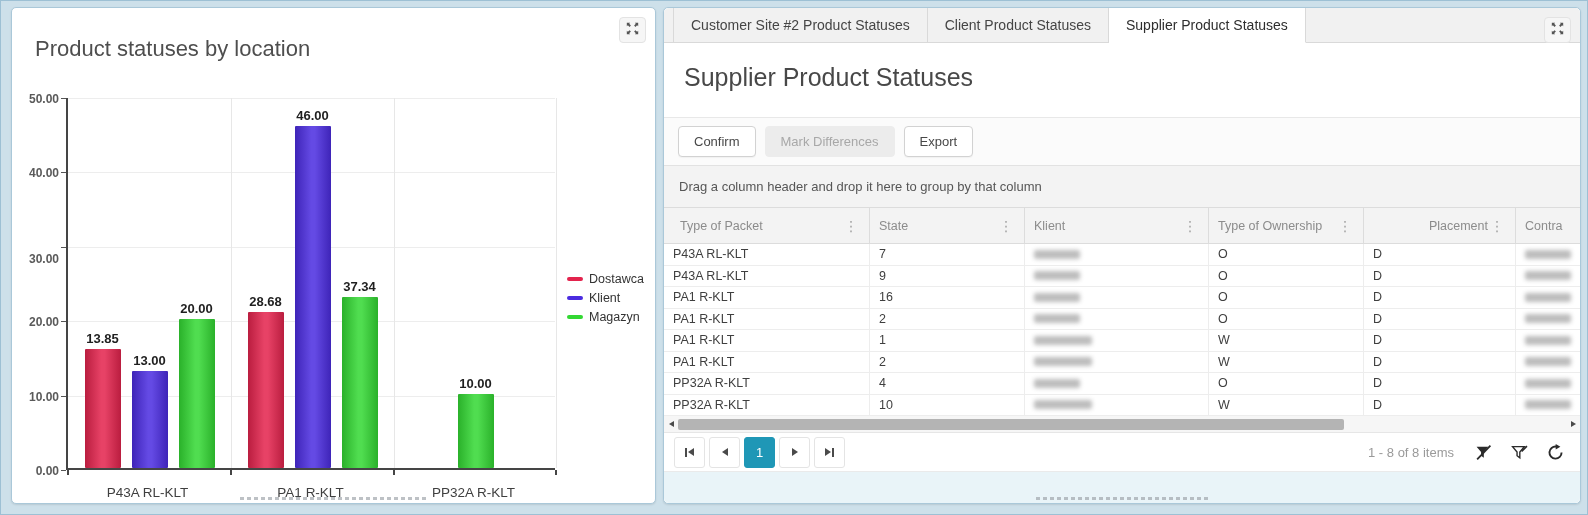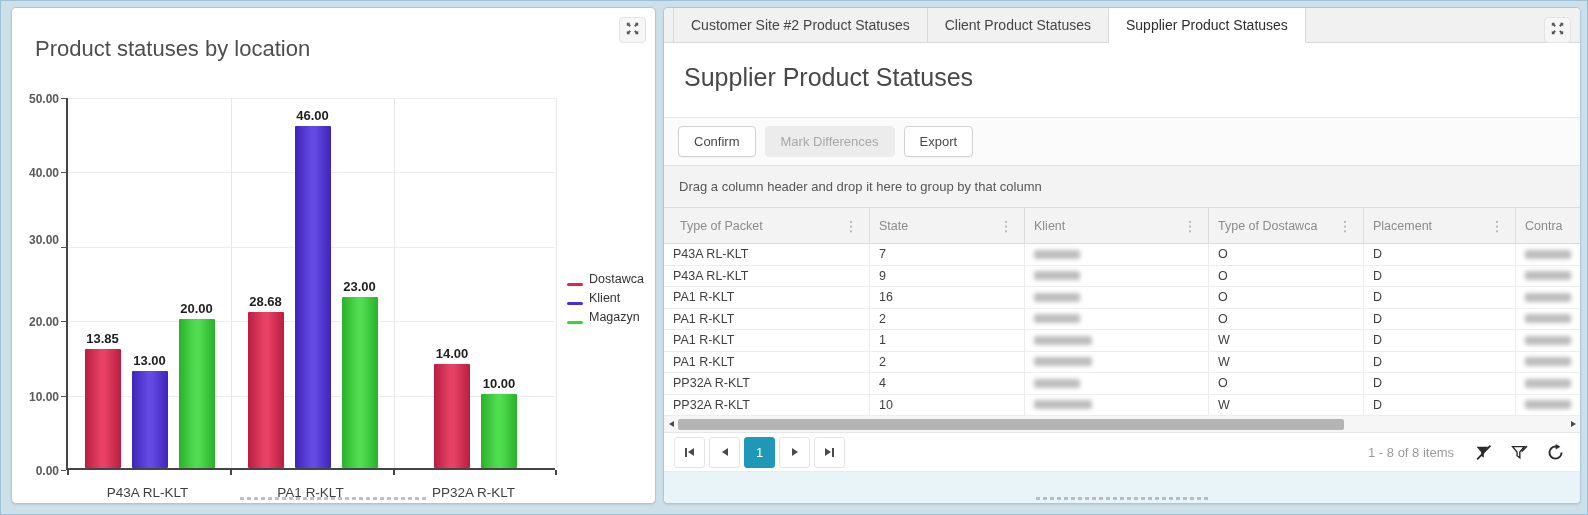--- a/index.html
+++ b/index.html
@@ -28,21 +28,21 @@
   .vgrid { position:absolute; top:0; width:1px; height:100%; background:#e7e7e7; }
   .bargroup { position:absolute; bottom:0; height:100%; display:flex; align-items:flex-end;
               justify-content:center; gap:11px; }
   .barwrap { display:flex; flex-direction:column; align-items:center; justify-content:flex-end; width:36px; }
   .barlabel { font-size:13px; font-weight:bold; color:#1f1f1f; white-space:nowrap; margin-bottom:3px; }
   .bar { width:36px; border-radius:1px; }
   .xtickmark { position:absolute; bottom:-7px; width:2px; height:5px; background:#454545; }
   .xlabels { position:absolute; left:44px; top:389px; width:489px; height:18px; }
   .xlabel { position:absolute; text-align:center; font-size:13.5px; color:#3f3f3f; }
   .legend { position:absolute; left:545px; top:182px; display:flex; flex-direction:column; gap:5px; }
-  .legend-item { display:flex; align-items:flex-end; cursor:pointer; }
+  .legend-item { display:flex; align-items:center; cursor:pointer; }
   .legend-marker { width:16px; height:3.5px; border-radius:2px; }
   .legend-label { font-size:12.5px; color:#333; margin-left:6px; white-space:nowrap; }
 
   
   .tabstrip { height:35px; background:#f1f1f1; border-bottom:1px solid #d9d9d9; display:flex;
               padding-left:9px; flex:none; border-radius:5px 5px 0 0; }
   .tab { font-size:14px; color:#454545; padding:0 17px; display:flex; align-items:center;
          border:1px solid #d9d9d9; border-top:none; border-left:none; margin-bottom:-1px;
          cursor:pointer; background:transparent; }
   .tab:first-child { border-left:1px solid #d9d9d9; }
@@ -122,21 +122,21 @@
         </svg>
       </span>
     </div>
     <div class="chart-title">Product statuses by location</div>
     <div class="chart-area">
       <div class="yaxis">
           <div class="ytick" style="top: 8px; right: 7px;">50.00</div>
           <div class="ymark" style="top: 8px;"></div>
           <div class="ytick" style="top: 82.4px; right: 7px;">40.00</div>
           <div class="ymark" style="top: 82.4px;"></div>
-          <div class="ytick" style="top: 149px; right: 7px;">30.00</div>
+          <div class="ytick" style="top: 168px; right: 7px;">30.00</div>
           <div class="ymark" style="top: 156.8px;"></div>
           <div class="ytick" style="top: 231.2px; right: 7px;">20.00</div>
           <div class="ymark" style="top: 231.2px;"></div>
           <div class="ytick" style="top: 305.6px; right: 7px;">10.00</div>
           <div class="ymark" style="top: 305.6px;"></div>
           <div class="ytick" style="top: 380px; right: 7px;">0.00</div>
           <div class="ymark" style="top: 380px;"></div>
         </div>
       <div class="plot">
           <div class="hgrid" style="top: 0px;"></div>
@@ -168,29 +168,25 @@
           <div class="bargroup" style="left: 163px; width: 163px;">
             <div class="barwrap">
               <div class="barlabel">28.68</div>
               <div class="bar" style="height: 156.24px; background: linear-gradient(90deg, rgb(186, 29, 63) 0%, rgb(231, 66, 102) 45%, rgb(231, 66, 102) 55%, rgb(186, 29, 63) 100%);"></div>
             </div>
             <div class="barwrap">
               <div class="barlabel">46.00</div>
               <div class="bar" style="height: 342.24px; background: linear-gradient(90deg, rgb(62, 36, 184) 0%, rgb(100, 74, 228) 45%, rgb(100, 74, 228) 55%, rgb(62, 36, 184) 100%);"></div>
             </div>
             <div class="barwrap">
-              <div class="barlabel">23.00</div>
+              <div class="barlabel">37.34</div>
               <div class="bar" style="height: 171.12px; background: linear-gradient(90deg, rgb(42, 177, 42) 0%, rgb(80, 221, 80) 45%, rgb(80, 221, 80) 55%, rgb(42, 177, 42) 100%);"></div>
             </div>
           </div>
           <div class="bargroup" style="left: 326px; width: 163px;">
-            <div class="barwrap">
-              <div class="barlabel">14.00</div>
-              <div class="bar" style="height: 104.16px; background: linear-gradient(90deg, rgb(186, 29, 63) 0%, rgb(231, 66, 102) 45%, rgb(231, 66, 102) 55%, rgb(186, 29, 63) 100%);"></div>
-            </div>
             <div class="barwrap">
               <div class="barlabel">10.00</div>
               <div class="bar" style="height: 74.4px; background: linear-gradient(90deg, rgb(42, 177, 42) 0%, rgb(80, 221, 80) 45%, rgb(80, 221, 80) 55%, rgb(42, 177, 42) 100%);"></div>
             </div>
           </div>
         </div>
       <div class="xlabels">
           <div class="xlabel" style="left: 0px; width: 163px; top: 6px;">P43A RL-KLT</div>
           <div class="xlabel" style="left: 163px; width: 163px; top: 6px;">PA1 R-KLT</div>
           <div class="xlabel" style="left: 326px; width: 163px; top: 6px;">PP32A R-KLT</div>
@@ -254,24 +250,24 @@
         </div>
         <div class="hcell" style="width: 155px;">
           <div class="hlabel">State</div>
           <div class="dots">⋮</div>
         </div>
         <div class="hcell" style="width: 184px;">
           <div class="hlabel">Klient</div>
           <div class="dots">⋮</div>
         </div>
         <div class="hcell" style="width: 155px;">
-          <div class="hlabel">Type of Dostawca</div>
+          <div class="hlabel">Type of Ownership</div>
           <div class="dots">⋮</div>
         </div>
-        <div class="hcell" style="width: 152px;">
+        <div class="hcell" style="width: 152px; text-align: right;">
           <div class="hlabel">Placement</div>
           <div class="dots">⋮</div>
         </div>
         <div class="hcell" style="width: 200px;">
           <div class="hlabel">Contra</div>
         </div>
       </div>
     <div class="gbody">
         <div class="grow">
           <div class="gcell" style="width: 206px;">P43A RL-KLT</div>

